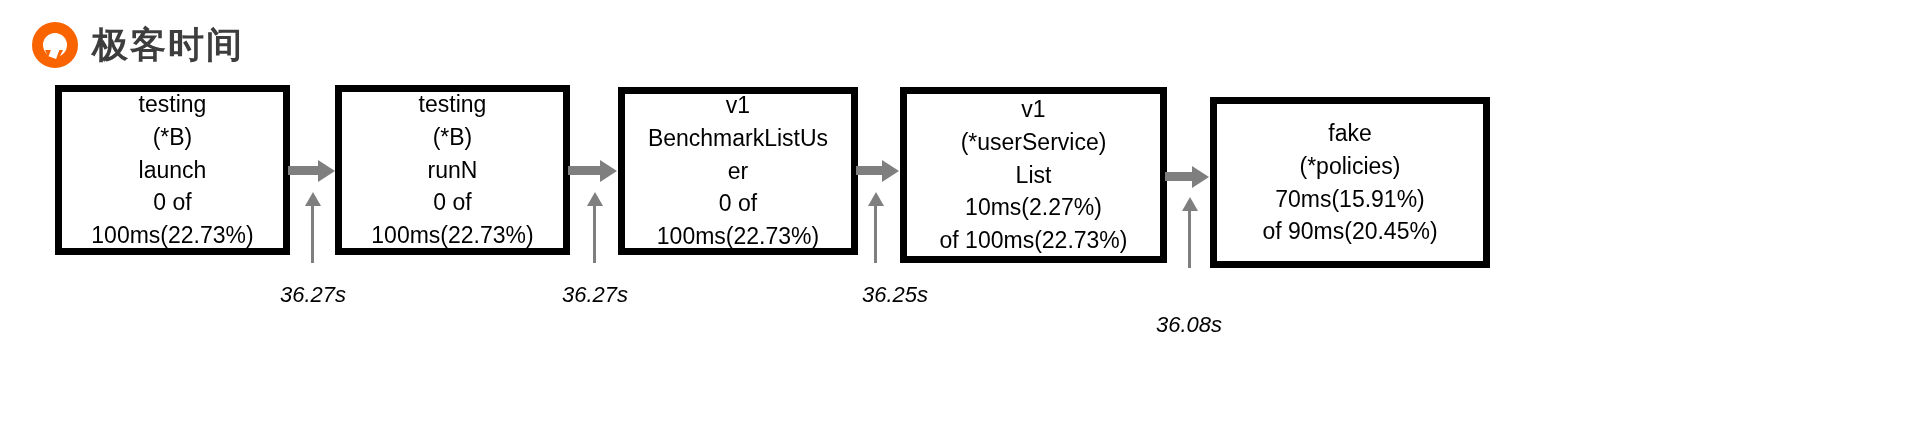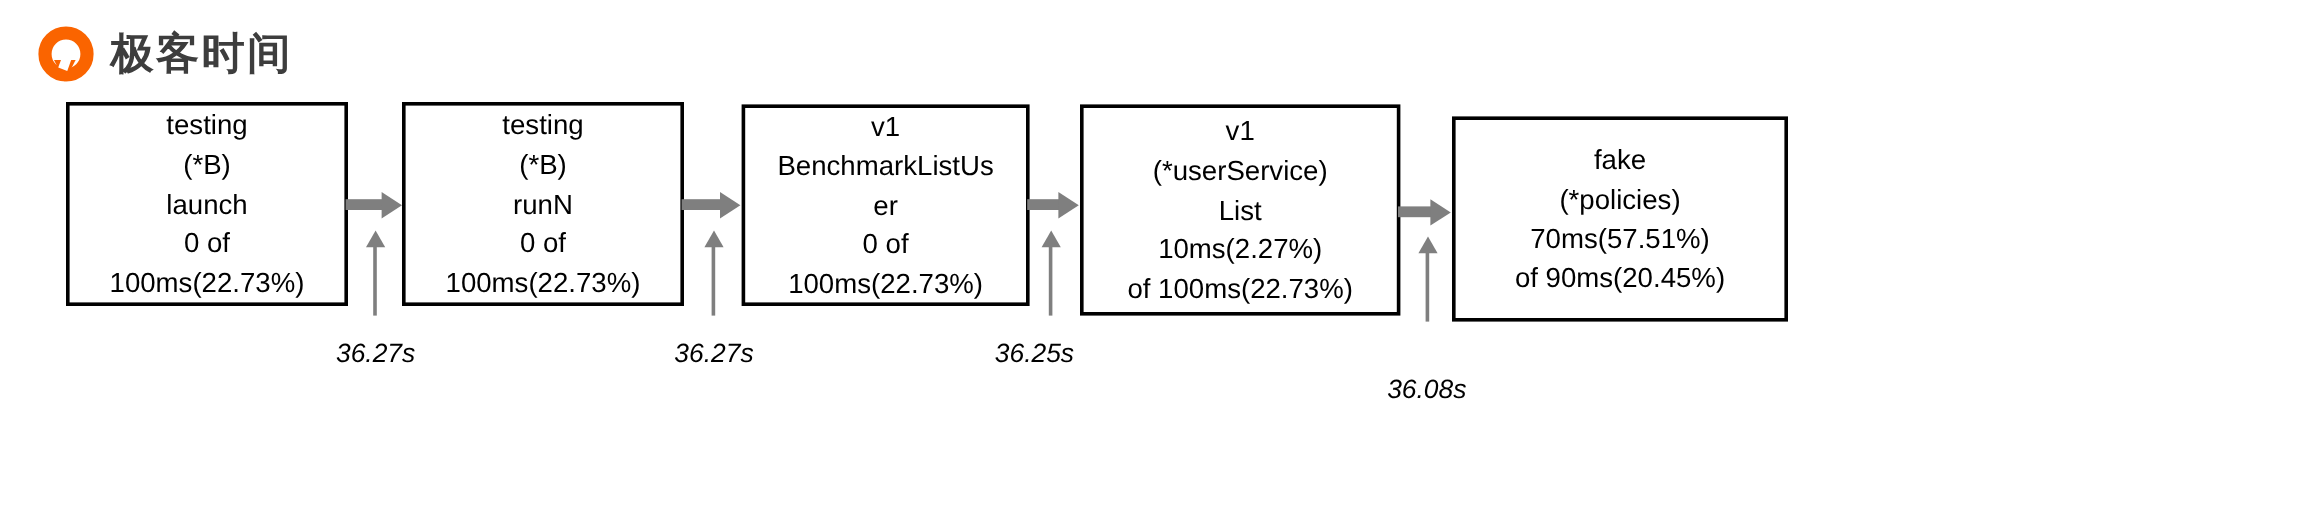--- a/index.html
+++ b/index.html
@@ -35,21 +35,21 @@
   }
   .brand-text {
     font-size: 36px; font-weight: 700; color: #3d3d3d; letter-spacing: 2px;
     line-height: 50px;
   }
 
   
   .node {
     position: absolute;
     background: #ffffff;
-    border: 3px solid #000000;
+    border: 7px solid #000000;
     color: #000000;
     display: flex; align-items: center; justify-content: center;
     text-align: center;
     font-size: 23px; line-height: 1.43;
     white-space: pre-line;
   }
   .node1 { left: 55px;   top: 85px; width: 235px; height: 170px; }
   .node2 { left: 335px;  top: 85px; width: 235px; height: 170px; }
   .node3 { left: 618px;  top: 87px; width: 240px; height: 168px; }
   .node4 { left: 900px;  top: 87px; width: 267px; height: 176px; }
@@ -91,21 +91,21 @@
 
   
   .time {
     position: absolute;
     width: 110px;
     text-align: center;
     font-size: 22px; color: #000000; font-style: italic;
   }
   .time1 { left: 258px;  top: 282px; }
   .time2 { left: 540px;  top: 282px; }
-  .time3 { left: 807px;  top: 282px; }
+  .time3 { left: 840px;  top: 282px; }
   .time4 { left: 1134px; top: 285px; margin-top: 27px; }
 </style>
 </head>
 <body>
 
 <div class="canvas">
 
   <div class="logo">
     <div class="logo-mark">
       <div class="logo-ring"></div>
@@ -130,21 +130,21 @@
 er
 0 of
 100ms(22.73%)</div>
   <div class="node node4">v1
 (*userService)
 List
 10ms(2.27%)
 of 100ms(22.73%)</div>
   <div class="node node5">fake
 (*policies)
-70ms(57.51%)
+70ms(15.91%)
 of 90ms(20.45%)</div>
 
   <div class="hline e1"></div>
   <div class="harrow e1a"></div>
   <div class="hline e2"></div>
   <div class="harrow e2a"></div>
   <div class="hline e3"></div>
   <div class="harrow e3a"></div>
   <div class="hline e4"></div>
   <div class="harrow e4a"></div>

